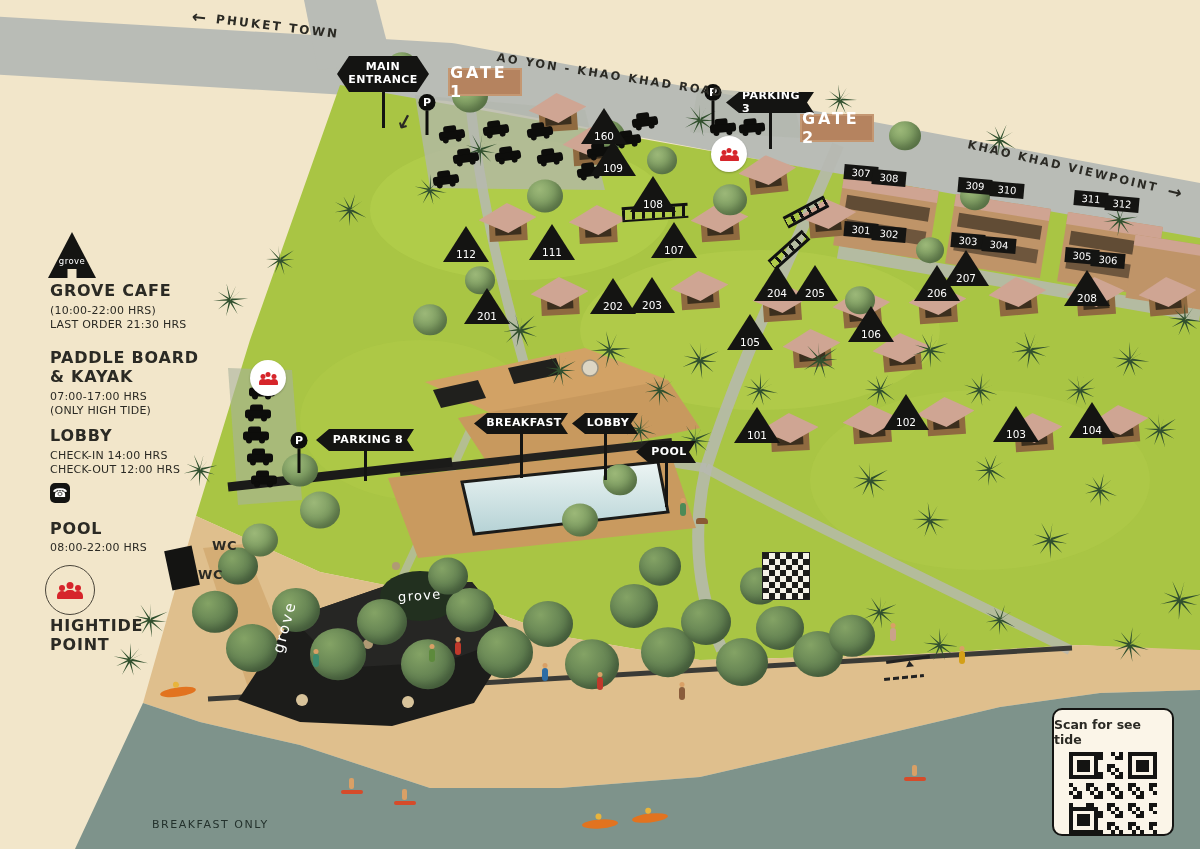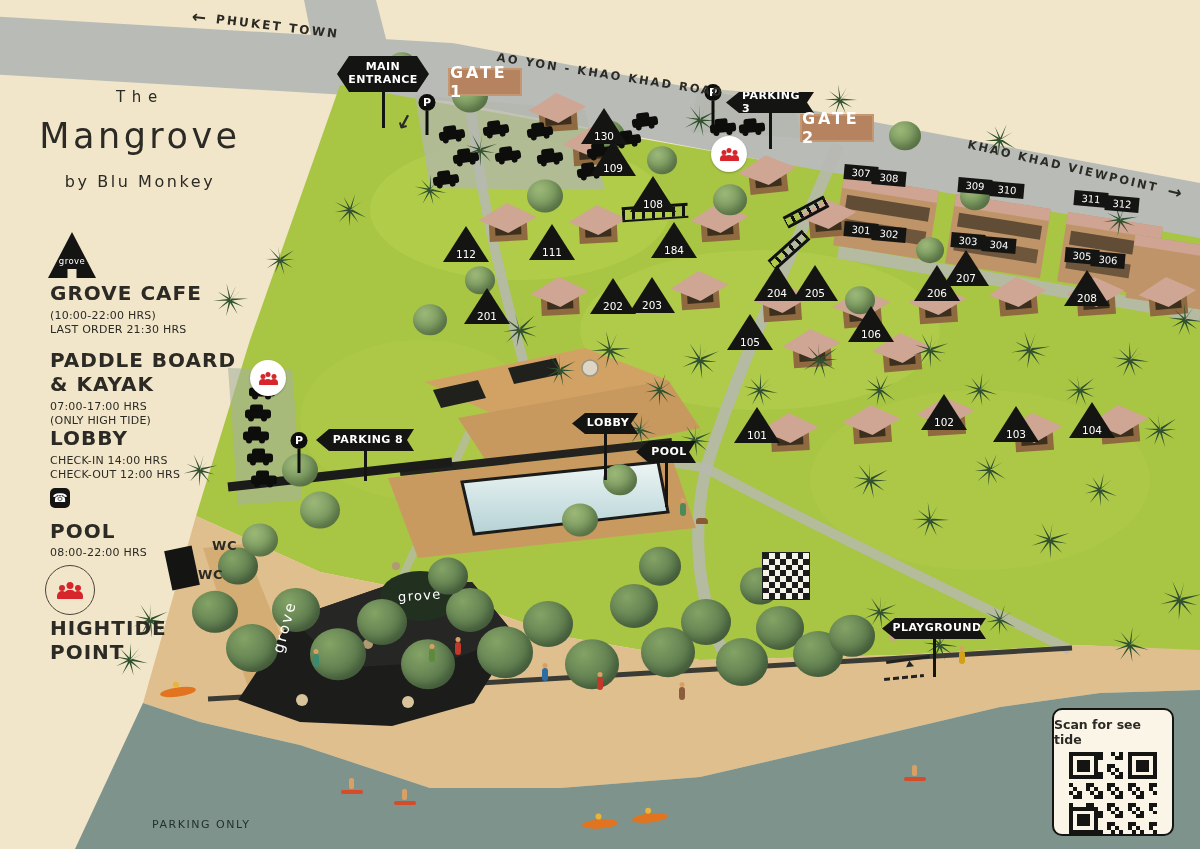--- a/index.html
+++ b/index.html
@@ -7,21 +7,21 @@
           font-family:"DejaVu Sans","Liberation Sans",sans-serif;color:#2b2a24;}
   svg.base{position:absolute;left:0;top:0;}
   .layer{position:absolute;left:0;top:0;width:1200px;height:849px;pointer-events:none;}
 
   
   .title{position:absolute;left:35px;top:88px;width:210px;text-align:center;}
   .title .t1{font-size:15px;letter-spacing:.45em;font-weight:500;}
   .title .t2{font-size:35px;letter-spacing:.10em;font-weight:500;margin-top:10px;}
   .title .t3{font-size:16px;letter-spacing:.16em;margin-top:16px;}
   .leg{position:absolute;left:50px;}
-  .leg-h{font-size:20px;font-weight:bold;letter-spacing:.05em;}
+  .leg-h{font-size:16px;font-weight:bold;letter-spacing:.05em;}
   .leg-s{font-size:11px;letter-spacing:.02em;line-height:1.3;}
   .grove-tri{position:absolute;left:48px;top:232px;width:48px;height:46px;background:#141412;
              clip-path:polygon(50% 0,100% 100%,0 100%);display:flex;align-items:flex-end;justify-content:center;}
   .grove-tri span{color:#fff;font-size:8.5px;letter-spacing:.05em;margin-bottom:12px;}
   .grove-tri i{position:absolute;bottom:0;left:50%;transform:translateX(-50%);width:9px;height:9px;background:#f2e6ca;}
   .phone-row{display:flex;align-items:flex-start;gap:7px;}
   .phone-ic{width:20px;height:20px;border-radius:5px;background:#141412;color:#fff;font-size:12px;
             display:flex;align-items:center;justify-content:center;flex:0 0 auto;}
   .kv{display:flex;justify-content:space-between;width:162px;}
   .asm-legend{position:absolute;left:45px;top:565px;width:48px;height:48px;border-radius:50%;
@@ -491,38 +491,38 @@
         <i style="background: rgb(28, 28, 26);"></i>
         <i style="background: rgb(245, 242, 232);"></i>
         <i style="background: rgb(28, 28, 26);"></i>
       </div>
       <div class="seesaw" style="left: 886px; top: 658px;"></div>
       <div class="wavybar" style="left: 884px; top: 676px;"></div>
       <div style="position: absolute; left: 696px; top: 518px; width: 12px; height: 6px; background: rgb(138, 90, 52); border-radius: 3px 4px 1px 1px;"></div>
     </div>
 
   <div class="layer" id="markers-layer">
-      <div class="tri" style="left: 604px; top: 126px;">130</div>
+      <div class="tri" style="left: 604px; top: 126px;">160</div>
       <div class="tri" style="left: 613px; top: 158px;">109</div>
       <div class="tri" style="left: 653px; top: 194px;">108</div>
       <div class="tri" style="left: 466px; top: 244px;">112</div>
       <div class="tri" style="left: 552px; top: 242px;">111</div>
-      <div class="tri" style="left: 674px; top: 240px;">184</div>
+      <div class="tri" style="left: 674px; top: 240px;">107</div>
       <div class="tri" style="left: 487px; top: 306px;">201</div>
       <div class="tri" style="left: 613px; top: 296px;">202</div>
       <div class="tri" style="left: 652px; top: 295px;">203</div>
       <div class="tri" style="left: 777px; top: 283px;">204</div>
       <div class="tri" style="left: 815px; top: 283px;">205</div>
       <div class="tri" style="left: 937px; top: 283px;">206</div>
       <div class="tri" style="left: 966px; top: 268px;">207</div>
       <div class="tri" style="left: 1087px; top: 288px;">208</div>
       <div class="tri" style="left: 750px; top: 332px;">105</div>
       <div class="tri" style="left: 871px; top: 324px;">106</div>
       <div class="tri" style="left: 757px; top: 425px;">101</div>
-      <div class="tri" style="left: 944px; top: 412px;">102</div>
+      <div class="tri" style="left: 906px; top: 412px;">102</div>
       <div class="tri" style="left: 1016px; top: 424px;">103</div>
       <div class="tri" style="left: 1092px; top: 420px;">104</div>
       <div class="plate" style="left: 861px; top: 173px;">307</div>
       <div class="plate" style="left: 889px; top: 178px;">308</div>
       <div class="plate" style="left: 975px; top: 186px;">309</div>
       <div class="plate" style="left: 1007px; top: 190px;">310</div>
       <div class="plate" style="left: 1091px; top: 199px;">311</div>
       <div class="plate" style="left: 1122px; top: 204px;">312</div>
       <div class="plate" style="left: 861px; top: 230px;">301</div>
       <div class="plate" style="left: 889px; top: 234px;">302</div>
@@ -544,37 +544,37 @@
           <span>PARKING 3</span>
         </div>
         <div class="pole" style="height: 36px;"></div>
       </div>
       <div class="flagwrap" style="left: 316px; top: 429px; width: 98px;">
         <div class="flag" style="height: 22px;">
           <span>PARKING 8</span>
         </div>
         <div class="pole" style="height: 30px;"></div>
       </div>
+      <div class="flagwrap" style="left: 474px; top: 413px; width: 94px;">
+        <div class="flag" style="height: 21px;">
+          <span>BREAKFAST</span>
+        </div>
+        <div class="pole" style="height: 44px;"></div>
+      </div>
       <div class="flagwrap" style="left: 572px; top: 413px; width: 66px;">
         <div class="flag" style="height: 21px;">
           <span>LOBBY</span>
         </div>
         <div class="pole" style="height: 46px;"></div>
       </div>
       <div class="flagwrap" style="left: 636px; top: 441px; width: 60px;">
         <div class="flag" style="height: 22px;">
           <span>POOL</span>
         </div>
         <div class="pole" style="height: 44px;"></div>
-      </div>
-      <div class="flagwrap" style="left: 882px; top: 618px; width: 104px;">
-        <div class="flag" style="height: 21px;">
-          <span>PLAYGROUND</span>
-        </div>
-        <div class="pole" style="height: 38px;"></div>
       </div>
       <div class="psign" style="left: 427px; top: 94px;">
         <div class="ball">P</div>
         <div class="stick"></div>
       </div>
       <div class="psign" style="left: 713px; top: 84px;">
         <div class="ball">P</div>
         <div class="stick"></div>
       </div>
       <div class="psign" style="left: 299px; top: 432px;">
@@ -590,25 +590,20 @@
       </div>
       <div class="asm-map" style="left: 268px; top: 378px;">
         <div class="ppl">
           <span class="pfig"></span>
           <span class="pfig mid"></span>
           <span class="pfig"></span>
         </div>
       </div>
     </div>
 
-  <div class="title">
-    <div class="t1">The</div>
-    <div class="t2">Mangrove</div>
-    <div class="t3">by Blu Monkey</div>
-  </div>
 
   <div class="grove-tri">
     <span>grove</span>
       <i></i>
   </div>
   <div class="leg" style="top:281px;">
     <div class="leg-h">GROVE CAFE</div>
     <div class="leg-s" style="margin-top:4px;">(10:00-22:00 HRS)</div>
     <div class="leg-s">LAST ORDER 21:30 HRS</div>
   </div>
@@ -662,21 +657,21 @@
   <div class="gate" style="left:800px;top:114px;width:74px;height:28px;">GATE 2</div>
 
   <div class="downarrow" style="left:396px;top:110px;">↓</div>
 
   <div class="wc" style="left:212px;top:538px;">WC</div>
   <div class="wc" style="left:198px;top:567px;">WC</div>
 
   <div class="groveroof" style="left:258px;top:618px;">grove</div>
   <div class="grovesign" style="left:398px;top:588px;">grove</div>
 
-  <div class="hightide" style="left:152px;top:818px;">PARKING ONLY</div>
+  <div class="hightide" style="left:152px;top:818px;">BREAKFAST ONLY</div>
 
   <div class="qrbox">
     <div class="cap">Scan for see tide</div>
     <div class="qrgrid" id="qrgrid">
         <i style="background: rgb(20, 20, 18);"></i>
         <i style="background: rgb(20, 20, 18);"></i>
         <i style="background: rgb(20, 20, 18);"></i>
         <i style="background: rgb(20, 20, 18);"></i>
         <i style="background: rgb(20, 20, 18);"></i>
         <i style="background: rgb(20, 20, 18);"></i>

